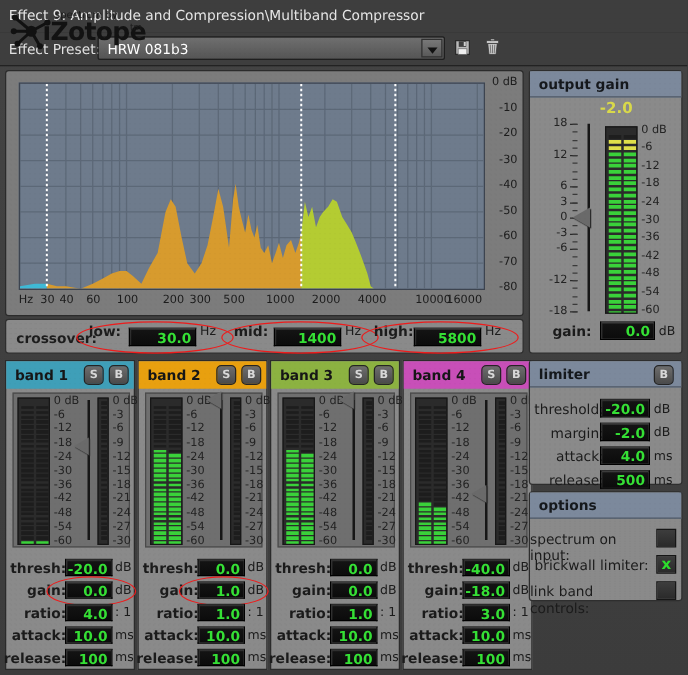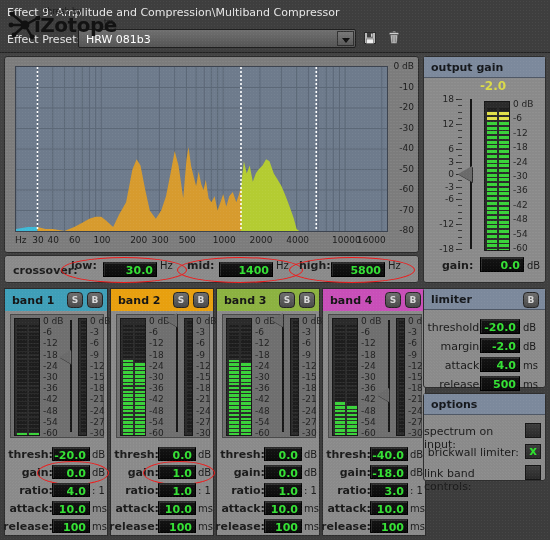--- a/index.html
+++ b/index.html
@@ -1133,18 +1133,18 @@
           <line x1="17" y1="17" x2="3" y2="17"></line>
         </g>
         <circle cx="17" cy="17" r="4.4" fill="#111"></circle>
         <circle cx="4" cy="6" r="2.4" fill="#111"></circle>
         <circle cx="6" cy="27" r="2.4" fill="#111"></circle>
         <circle cx="30" cy="10" r="2.4" fill="#111"></circle>
         <circle cx="24" cy="29" r="2.4" fill="#111"></circle>
         <circle cx="3" cy="17" r="2.4" fill="#111"></circle>
       </svg>
     </div>
-    <div style="position:absolute;left:44px;top:7px;font-size:8px;color:#1a1a1a;">thresh by</div>
+    <div style="position:absolute;left:44px;top:7px;font-size:8px;color:#1a1a1a;">spectrum by</div>
     <div style="position:absolute;left:34px;top:13px;font-size:20px;font-weight:bold;color:#121212;letter-spacing:-0.5px;">iZotope</div>
     <div style="position:absolute;left:104px;top:18px;font-size:7px;color:#1a1a1a;">tm</div>
   </div>
 
 </div>
 
 </body></html>

